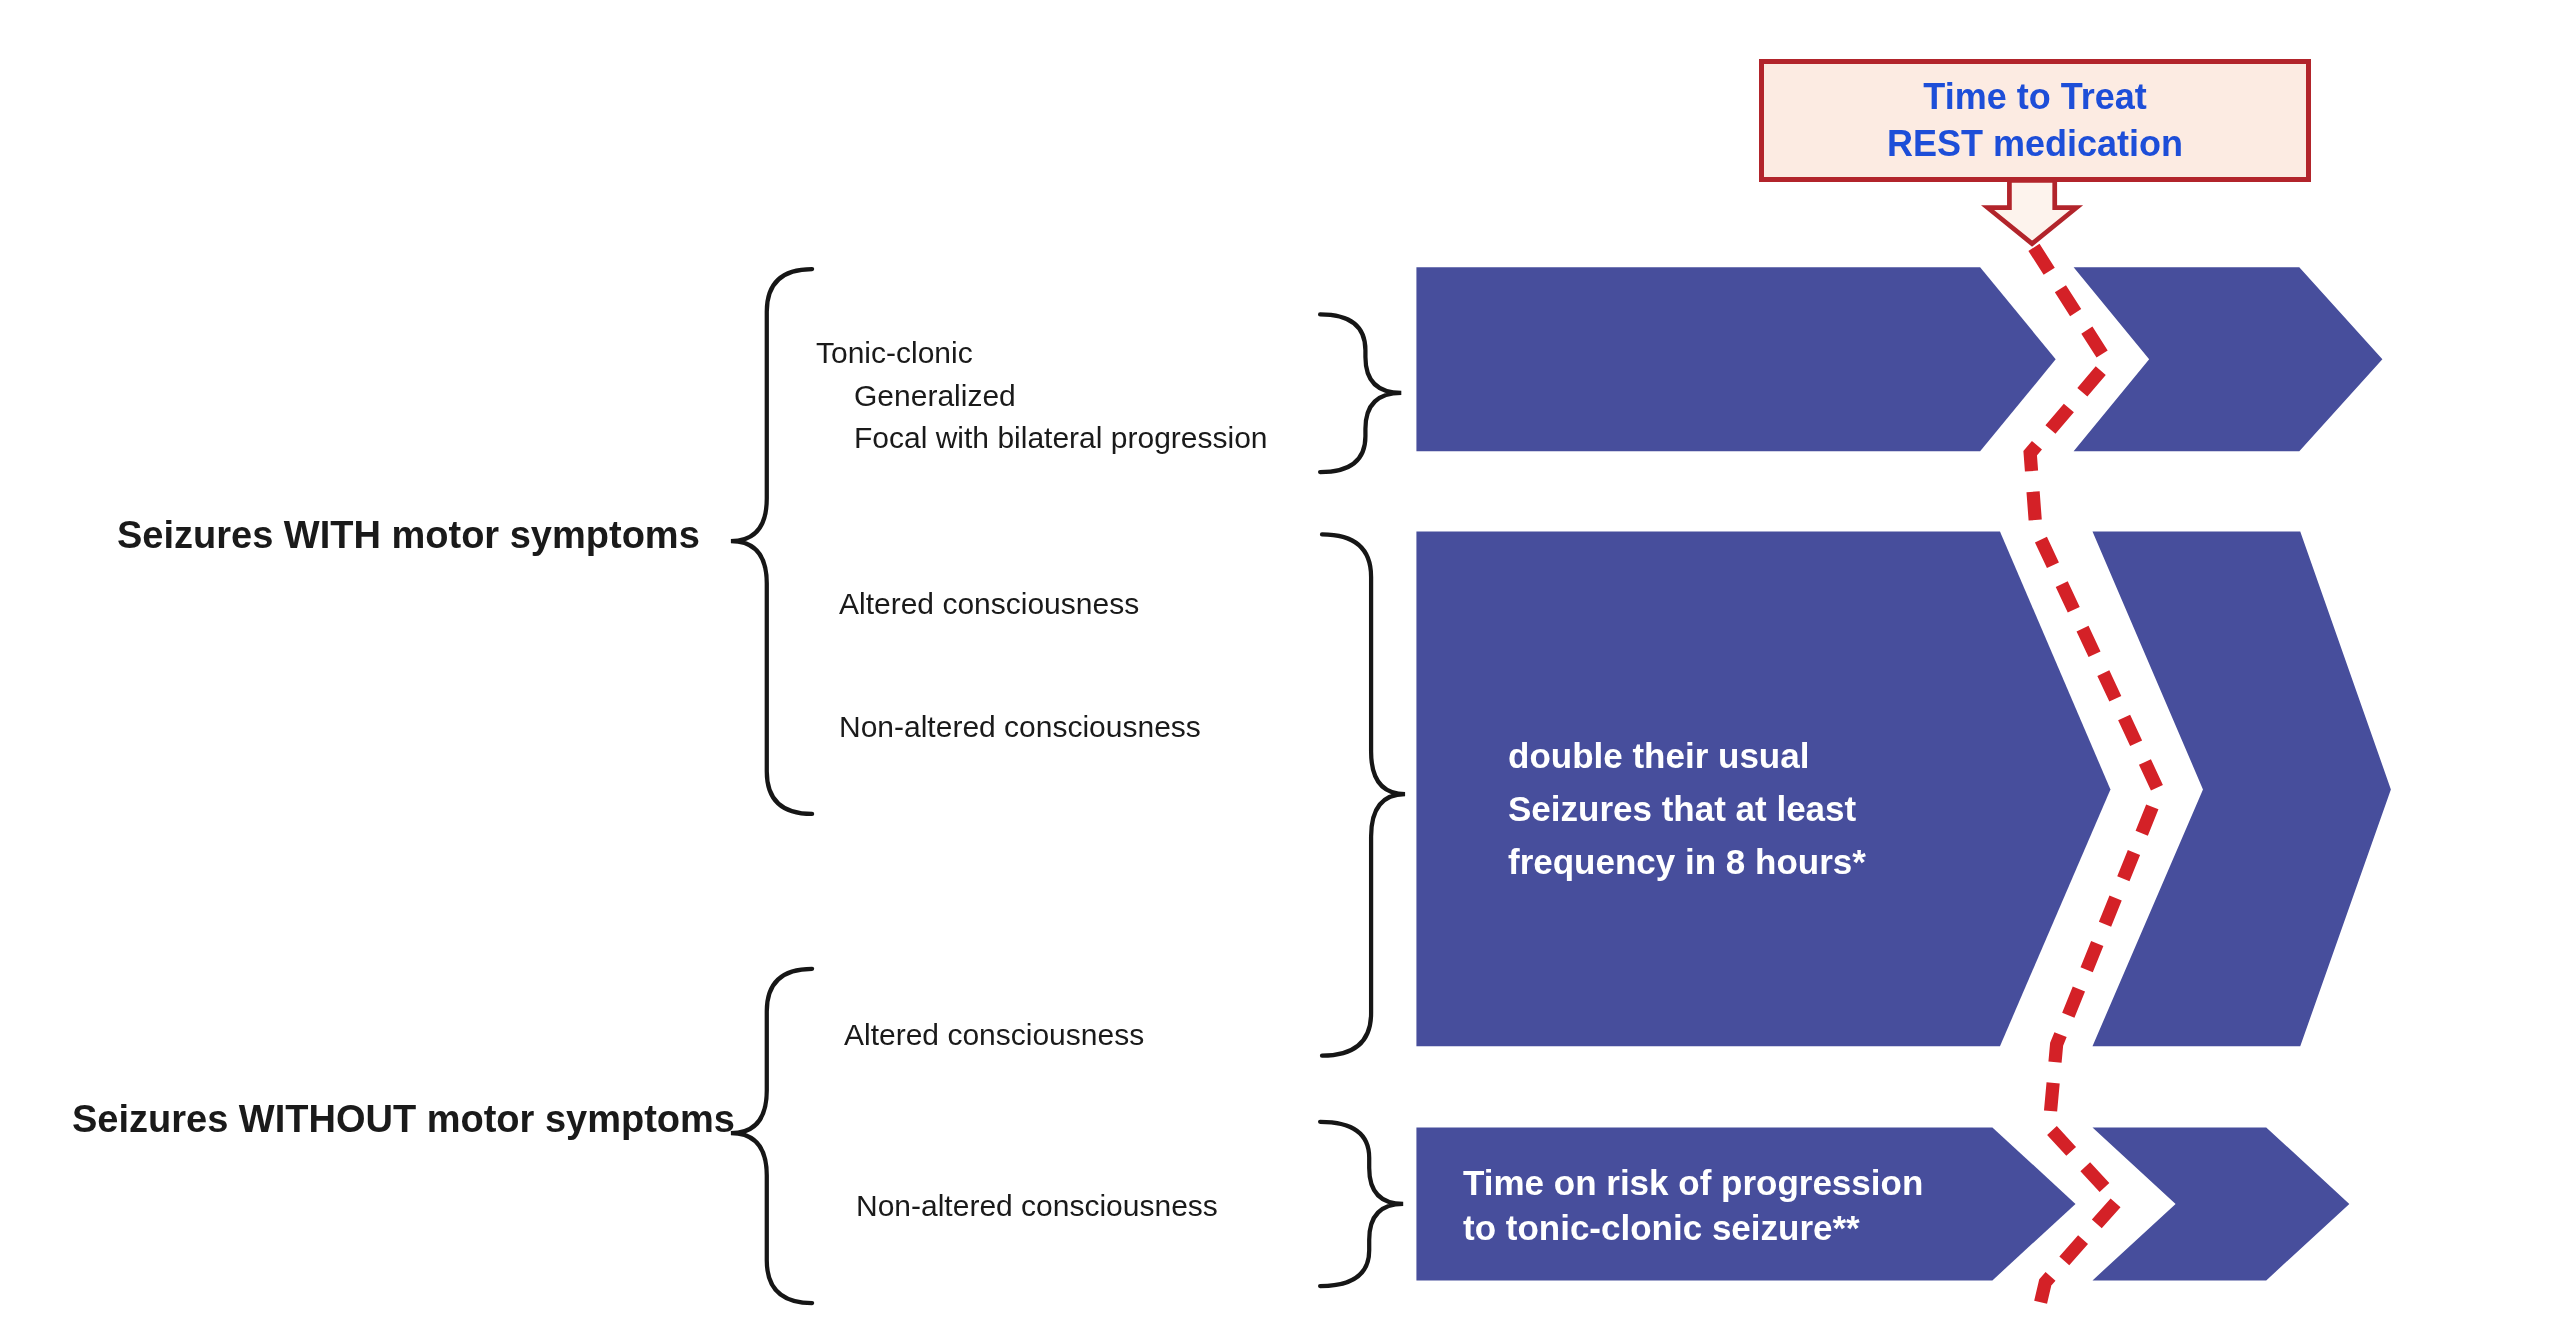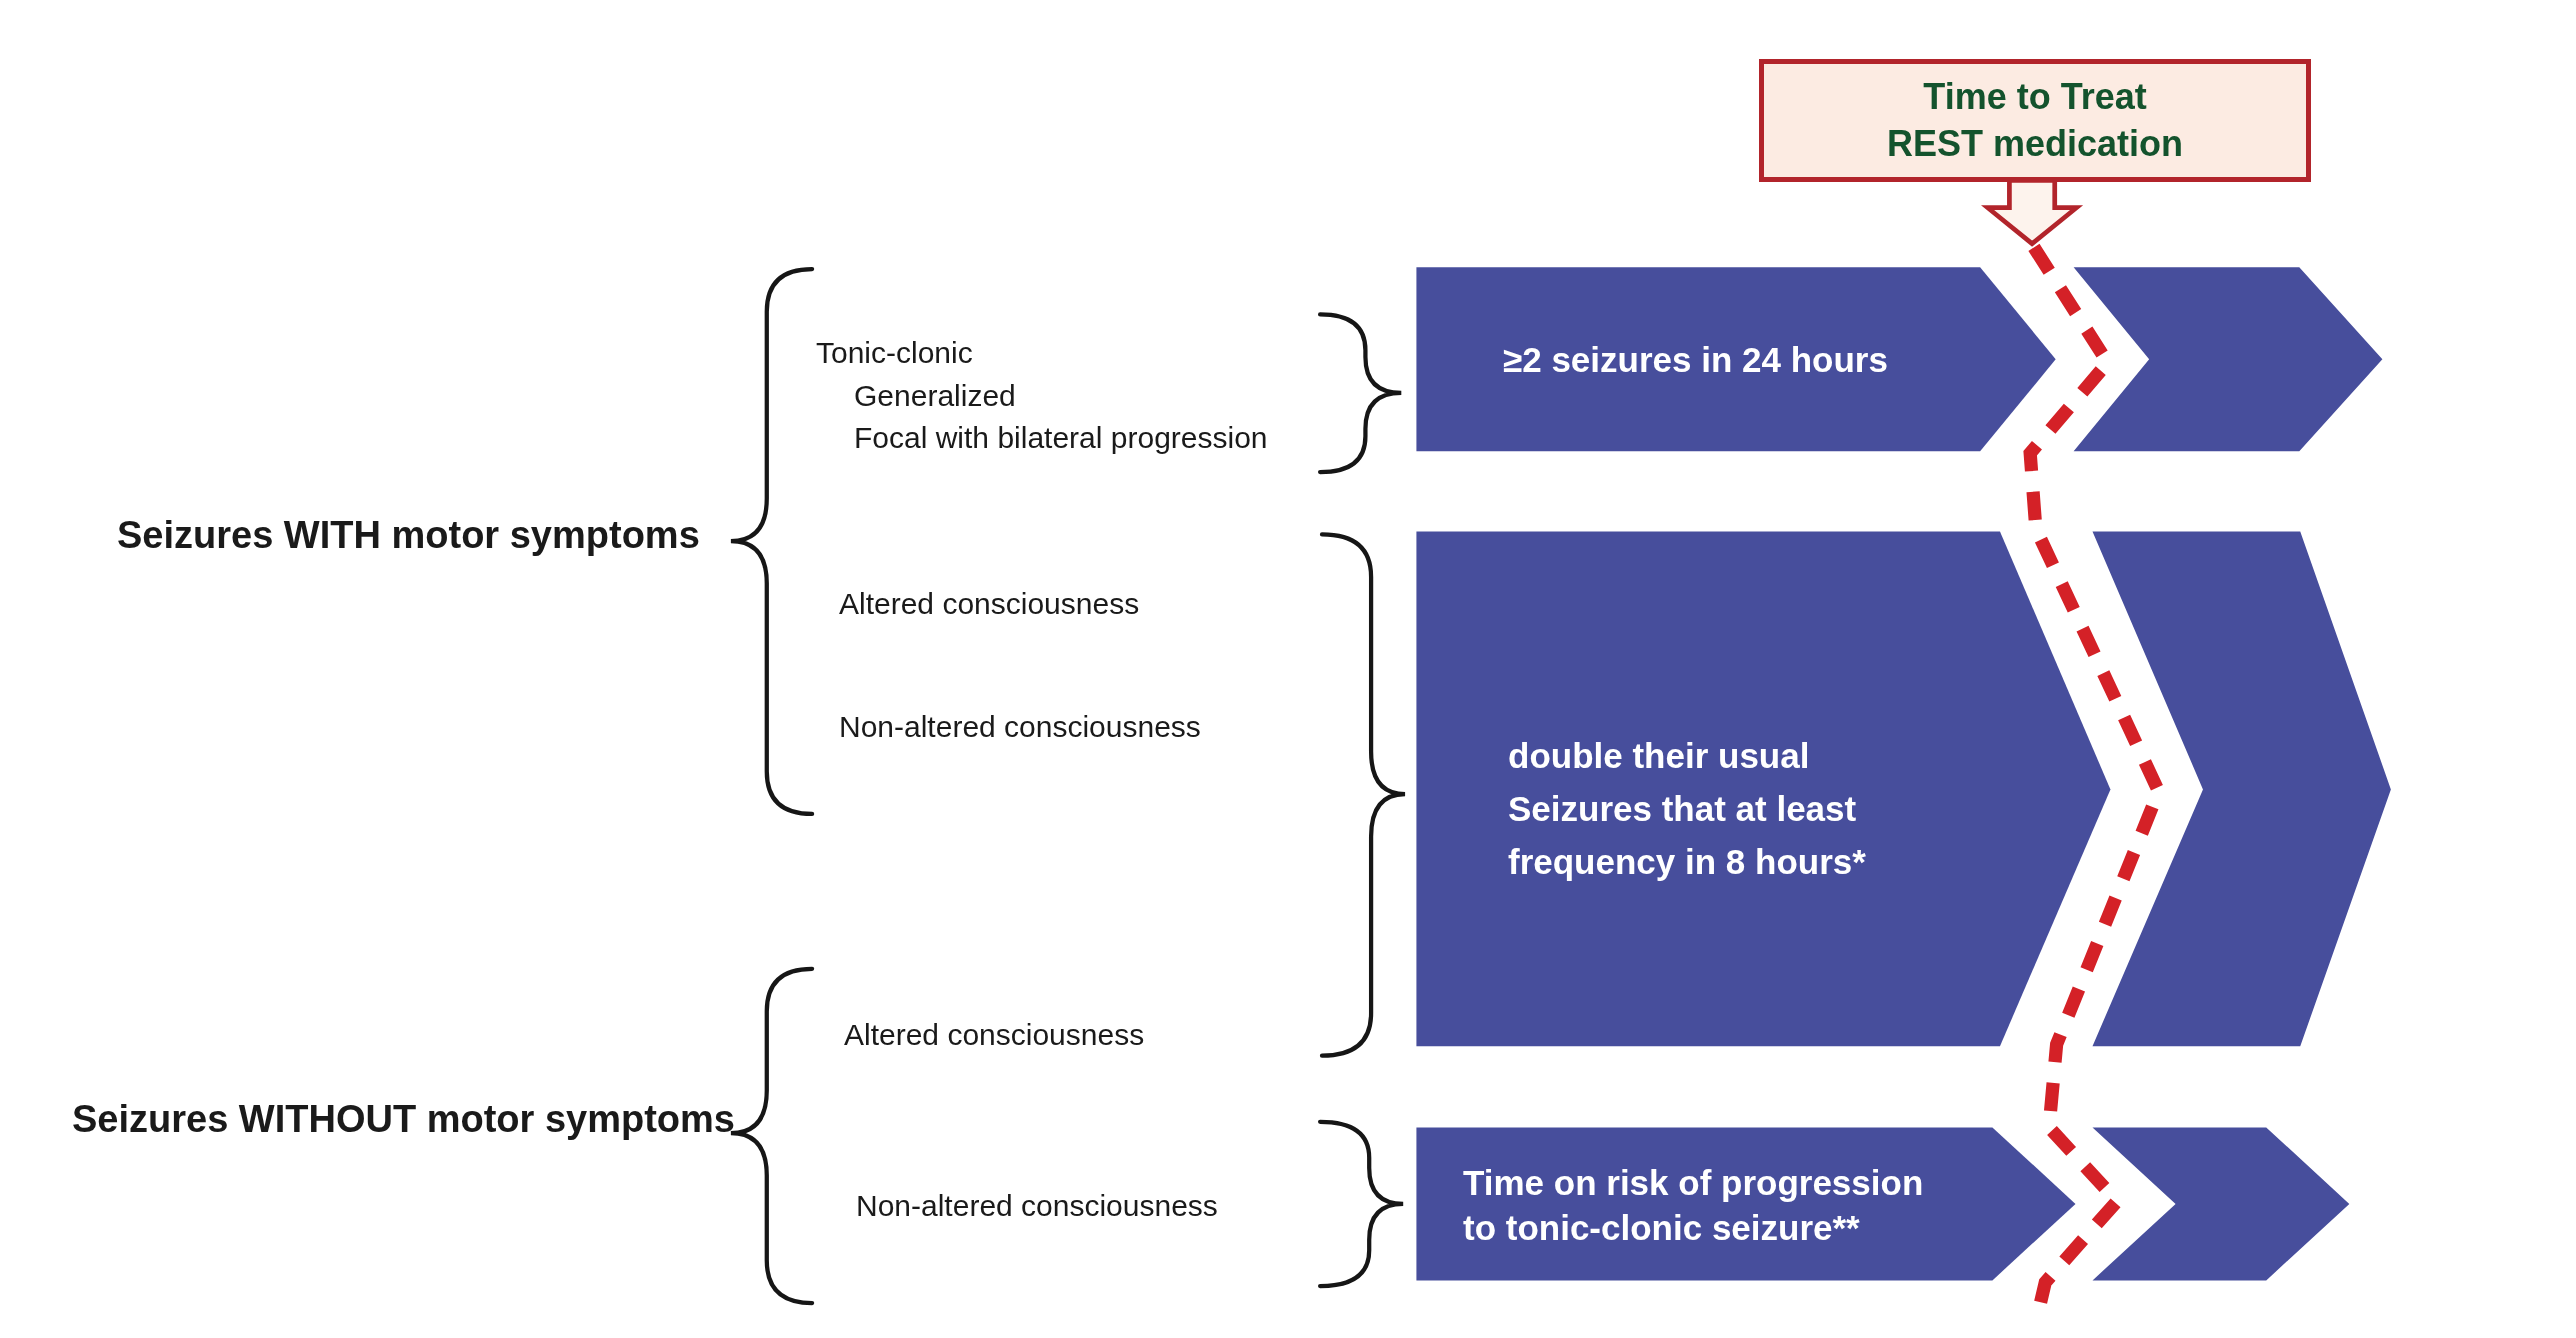--- a/index.html
+++ b/index.html
@@ -44,21 +44,21 @@
     left:1759px;top:59px;
     width:552px;height:123px;
     box-sizing:border-box;
     background:var(--callout-fill);
     border:5.7px solid var(--callout-border);
     display:flex;flex-direction:column;
     align-items:center;justify-content:center;
     gap:5.7px;
   }
   .callout-line{
-    font-size:36px;font-weight:bold;color:#14532d;line-height:42px;
+    font-size:36px;font-weight:bold;color:#1d4ed8;line-height:42px;
     white-space:nowrap;
   }
 </style>
 </head>
 <body>
 
 <div class="stage">
 
   <svg class="gfx" viewBox="0 0 2728 1417">
 
@@ -91,21 +91,20 @@
   <div class="txt sub-label" style="left:816px;top:353px;">Tonic-clonic</div>
   <div class="txt sub-label" style="left:854px;top:396px;">Generalized</div>
   <div class="txt sub-label" style="left:854px;top:438px;">Focal with bilateral progression</div>
 
   <div class="txt sub-label" style="left:839px;top:604px;">Altered consciousness</div>
   <div class="txt sub-label" style="left:839px;top:727px;">Non-altered consciousness</div>
 
   <div class="txt sub-label" style="left:844px;top:1035px;">Altered consciousness</div>
   <div class="txt sub-label" style="left:856px;top:1206px;">Non-altered consciousness</div>
 
-  <div class="txt band-text" style="left:1503px;top:360px;">≥2 seizures in 24 hours</div>
 
   <div class="txt band-text band-multi" style="left:1508px;top:808px;">
     <div>double their usual</div>
     <div>Seizures that at least</div>
     <div>frequency in 8 hours*</div>
   </div>
 
   <div class="txt band-text band-multi3" style="left:1463px;top:1205px;">
     <div>Time on risk of progression</div>
     <div>to tonic-clonic seizure**</div>

